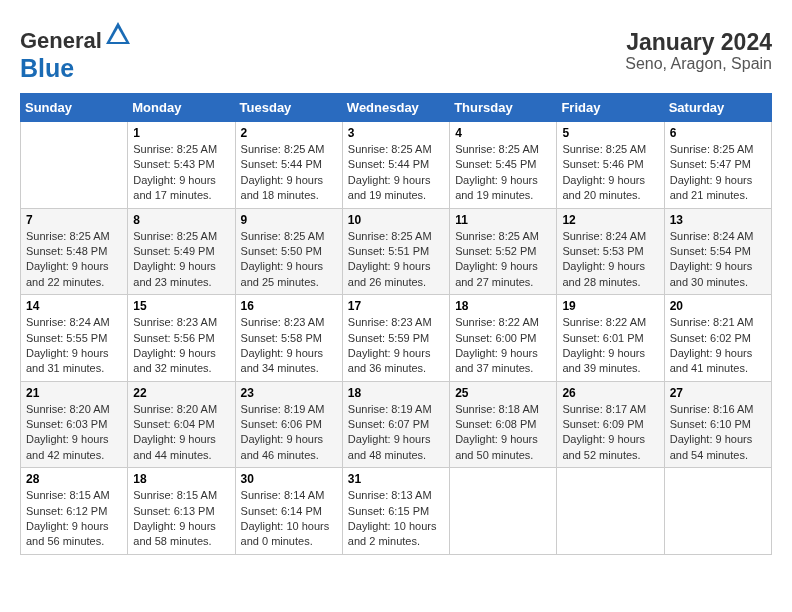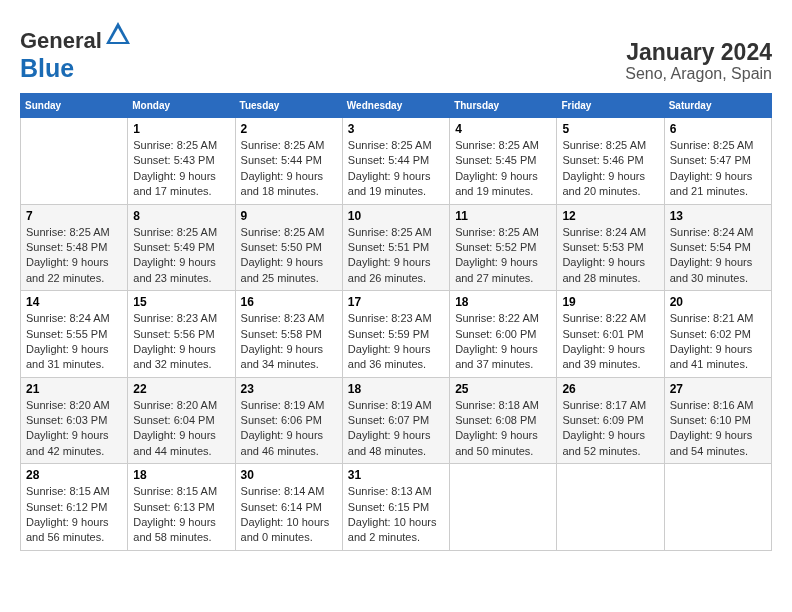--- a/index.html
+++ b/index.html
@@ -6,21 +6,21 @@
     body {
       font-family: Arial, sans-serif;
       background: #fff;
       width: 792px;
       min-height: 612px;
       padding: 20px;
     }
     .header {
       display: flex;
       justify-content: space-between;
-      align-items: flex-end;
+      align-items: center;
       margin-bottom: 10px;
     }
     .logo {
       display: flex;
       align-items: center;
     }
     .logo-text-general {
       font-size: 22px;
       font-weight: bold;
       color: #333;
@@ -52,21 +52,21 @@
     table {
       width: 100%;
       border-collapse: collapse;
       font-size: 11px;
     }
     thead tr th {
       background-color: #2a6bbf;
       color: #fff;
       padding: 6px 4px;
       text-align: left;
-      font-size: 10px;
+      font-size: 13px;
       font-weight: bold;
       border: 1px solid #2a6bbf;
     }
     tbody tr td {
       border: 1px solid #ccc;
       vertical-align: top;
       padding: 4px 5px;
       width: calc(100% / 7);
       min-height: 80px;
       height: 80px;

